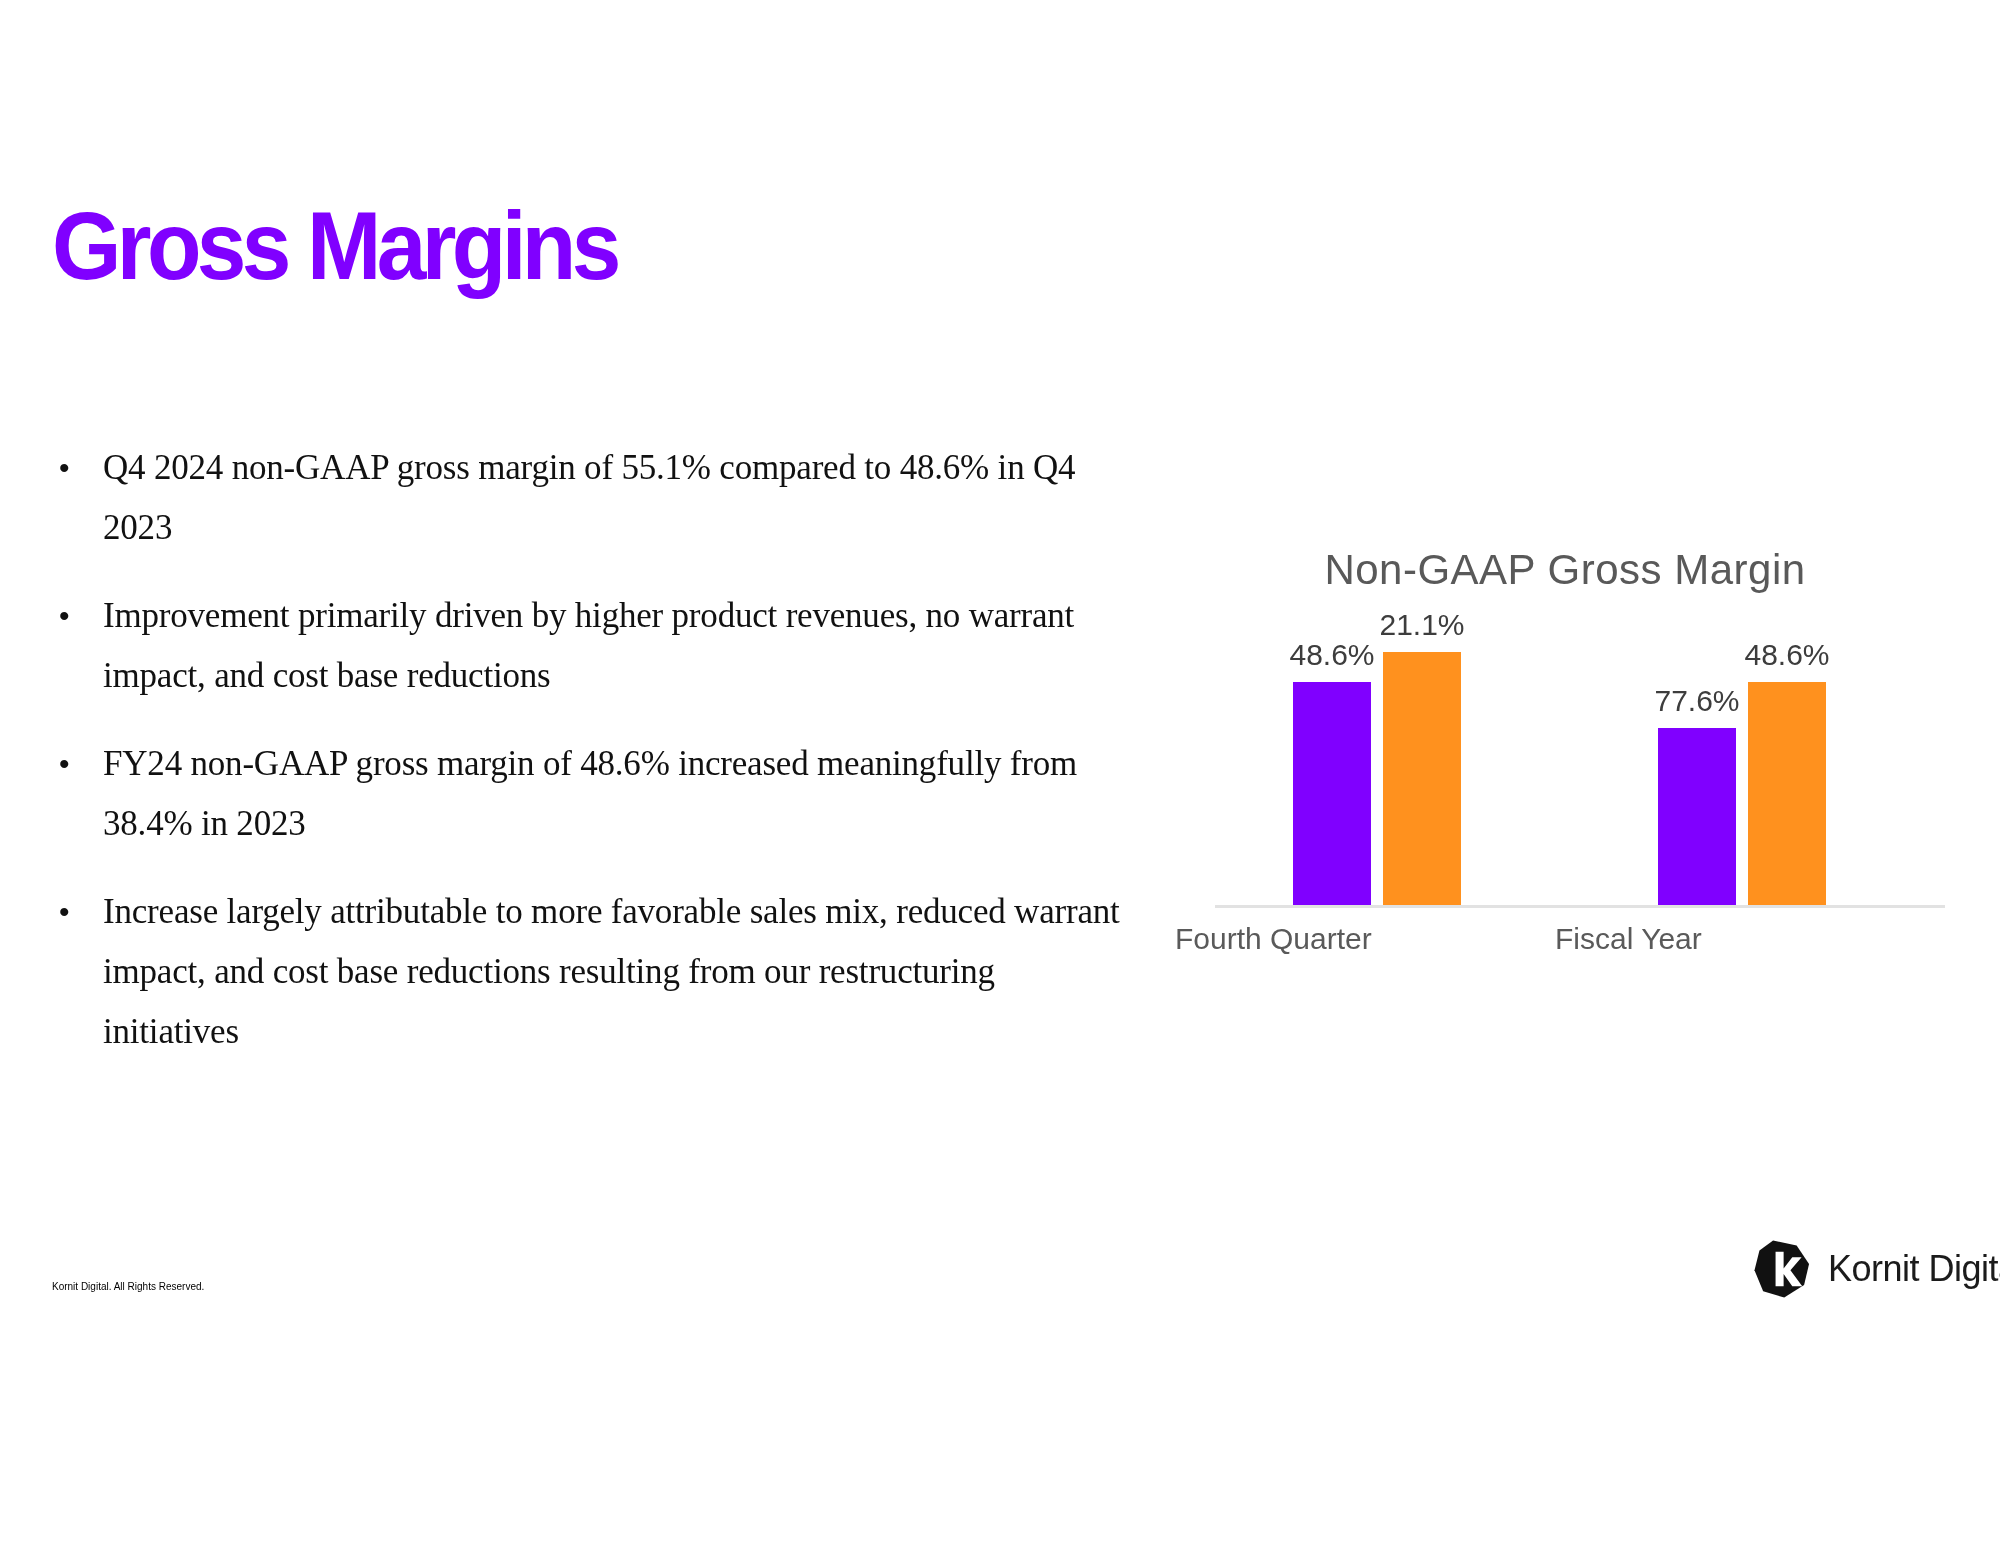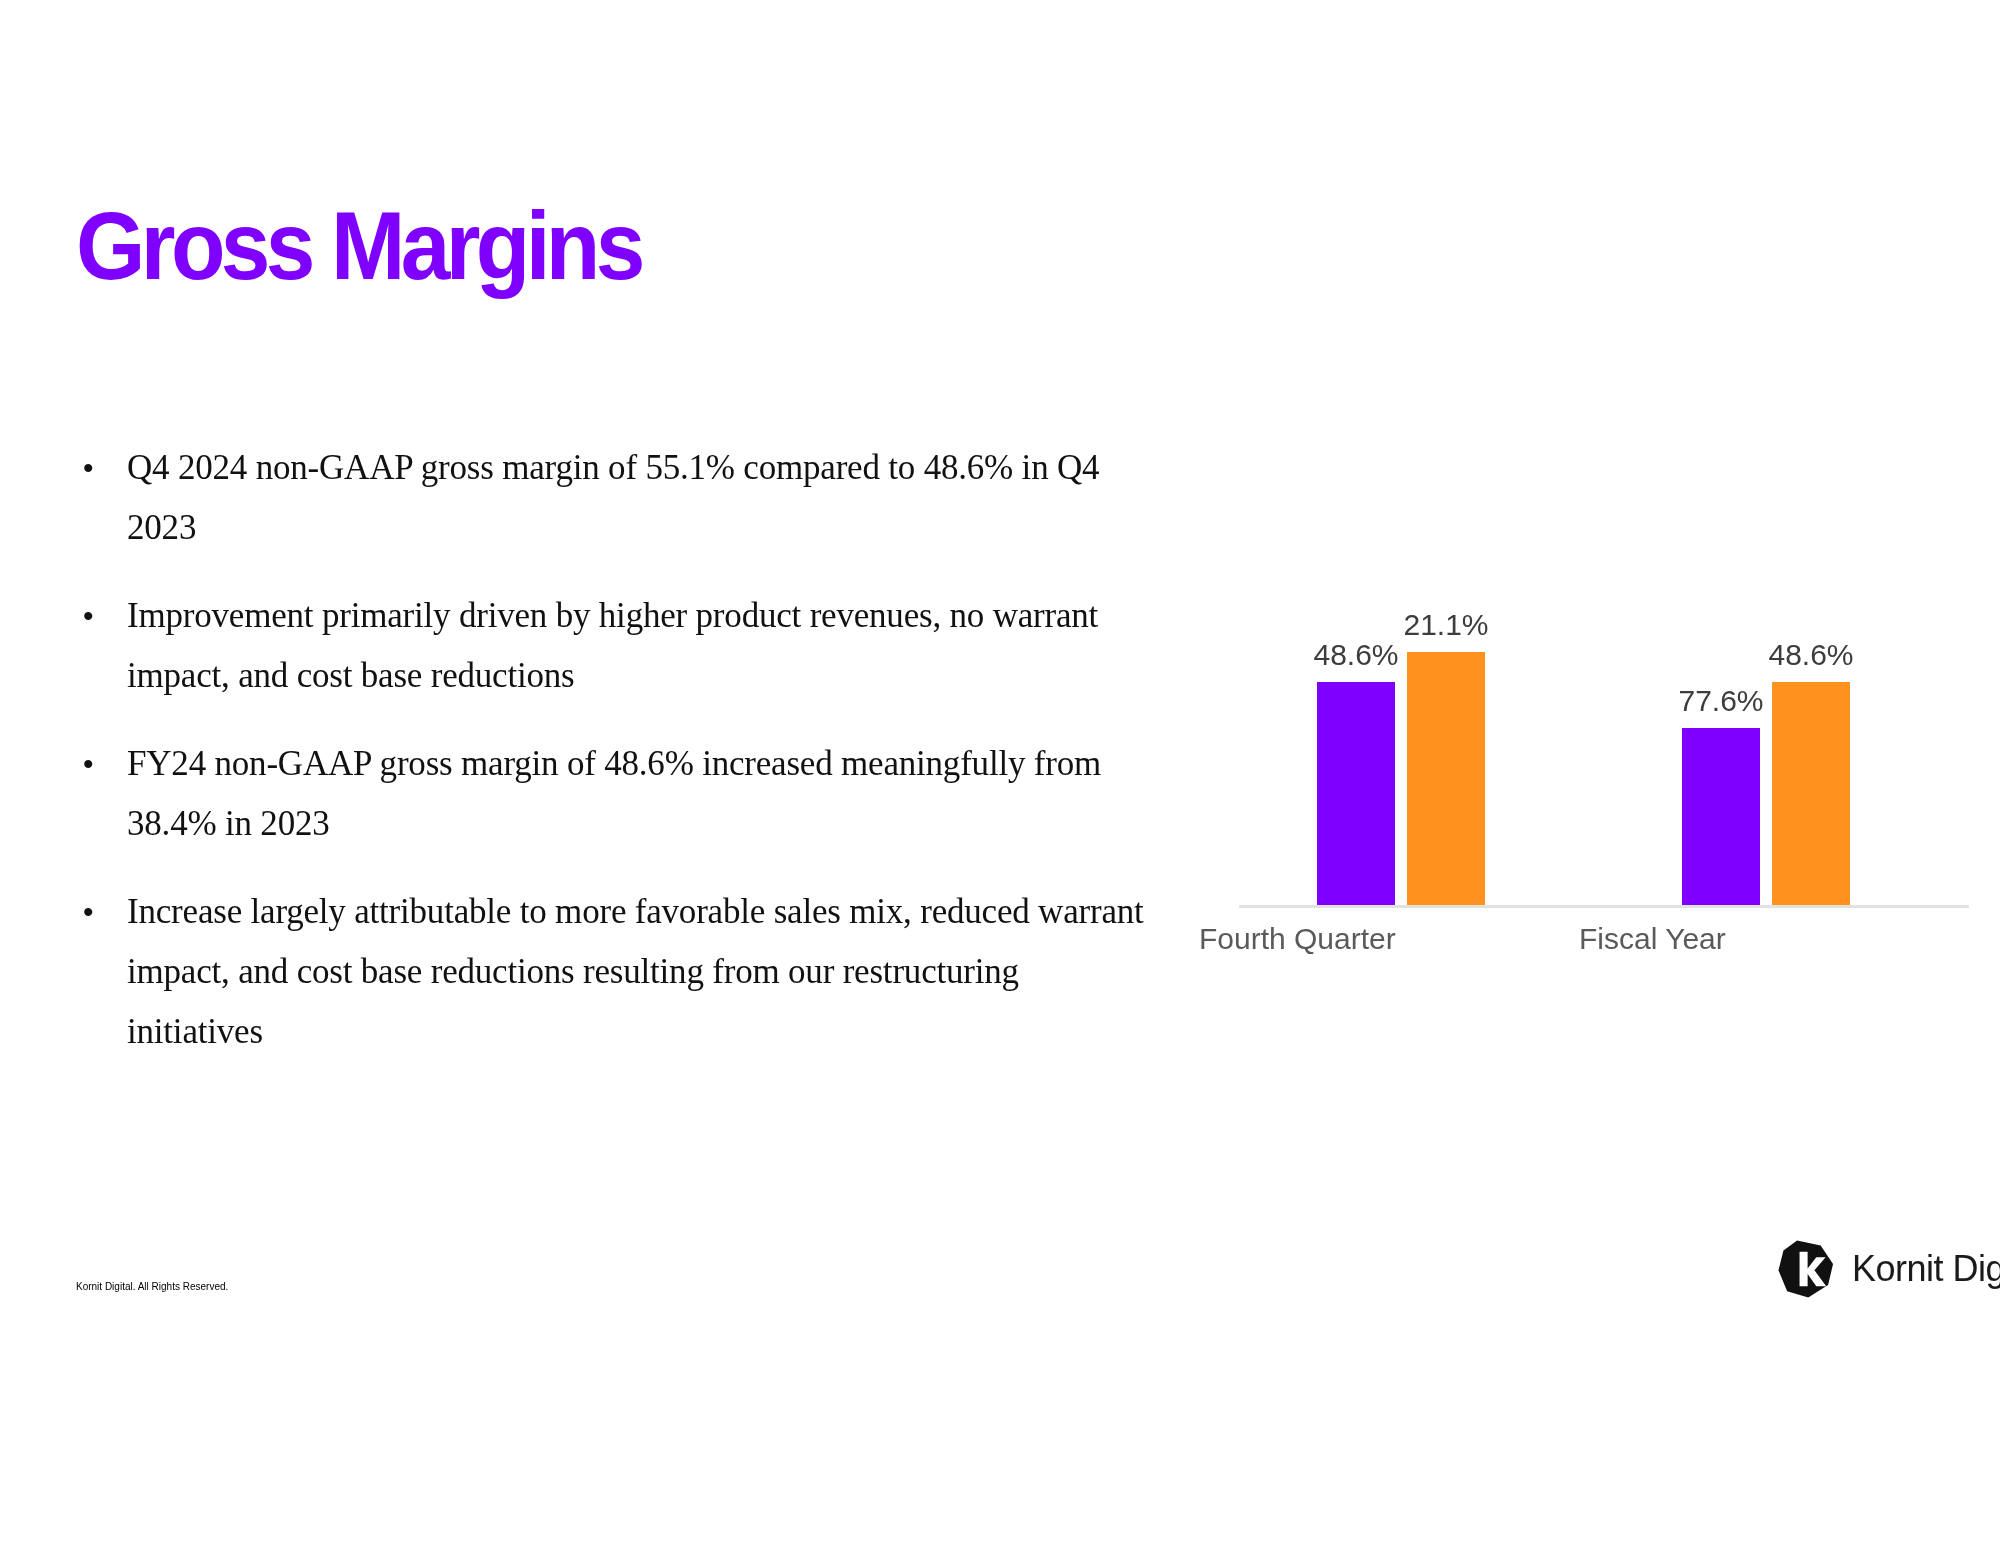--- a/index.html
+++ b/index.html
@@ -3,21 +3,21 @@
 <meta charset="utf-8">
 <style>
   html,body{margin:0;padding:0;}
   body{
     width:2000px;height:1545px;
     background:#ffffff;
     font-family:"Liberation Sans", sans-serif;
     overflow:hidden;
     position:relative;
   }
-  .slide{position:absolute;inset:0;background:#fff;margin-left:24px;}
+  .slide{position:absolute;inset:0;background:#fff;}
 
   
   .title{
     position:absolute;
     left:52px;top:198px;
     font-size:96px;
     font-weight:700;
     color:#8000ff;
     letter-spacing:-5px;
     line-height:1.0;
@@ -165,20 +165,21 @@
 
     <div class="bullet">
       <span class="bullet-dot">•</span>
       <span class="bullet-text">Increase largely attributable to more favorable sales mix, reduced warrant impact, and cost base reductions resulting from our restructuring initiatives</span>
     </div>
 
   </div>
 
   <div class="chart">
 
+    <div class="chart-title">Non-GAAP Gross Margin</div>
 
     <div class="plot" id="plot">
         <div class="bar" style="left: 95px; width: 78px; height: 223px; background: rgb(128, 0, 255);"></div>
         <div class="bar-label" style="left: 54px; top: 18px;">48.6%</div>
         <div class="bar" style="left: 185px; width: 78px; height: 253px; background: rgb(255, 145, 30);"></div>
         <div class="bar-label" style="left: 144px; top: -12px;">21.1%</div>
         <div class="bar" style="left: 460px; width: 78px; height: 177px; background: rgb(128, 0, 255);"></div>
         <div class="bar-label" style="left: 419px; top: 64px;">77.6%</div>
         <div class="bar" style="left: 550px; width: 78px; height: 223px; background: rgb(255, 145, 30);"></div>
         <div class="bar-label" style="left: 509px; top: 18px;">48.6%</div>

